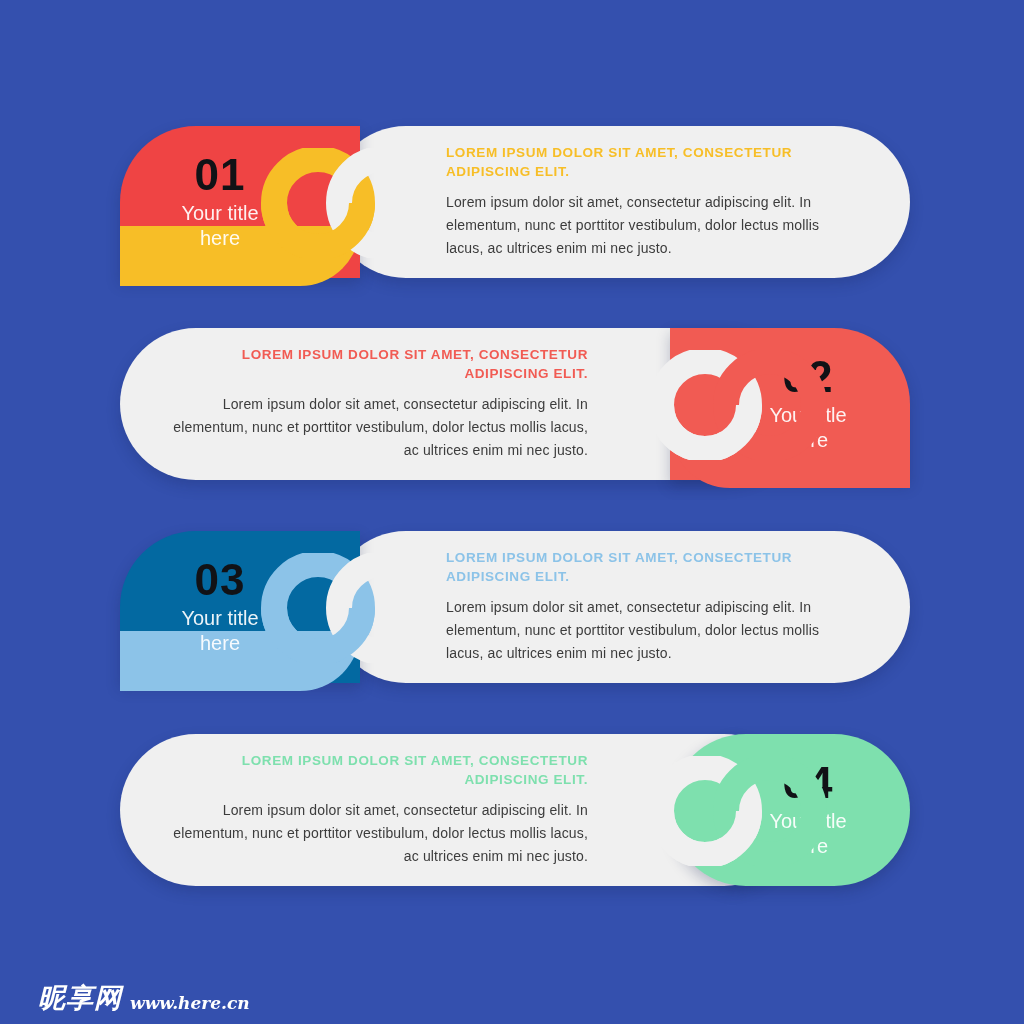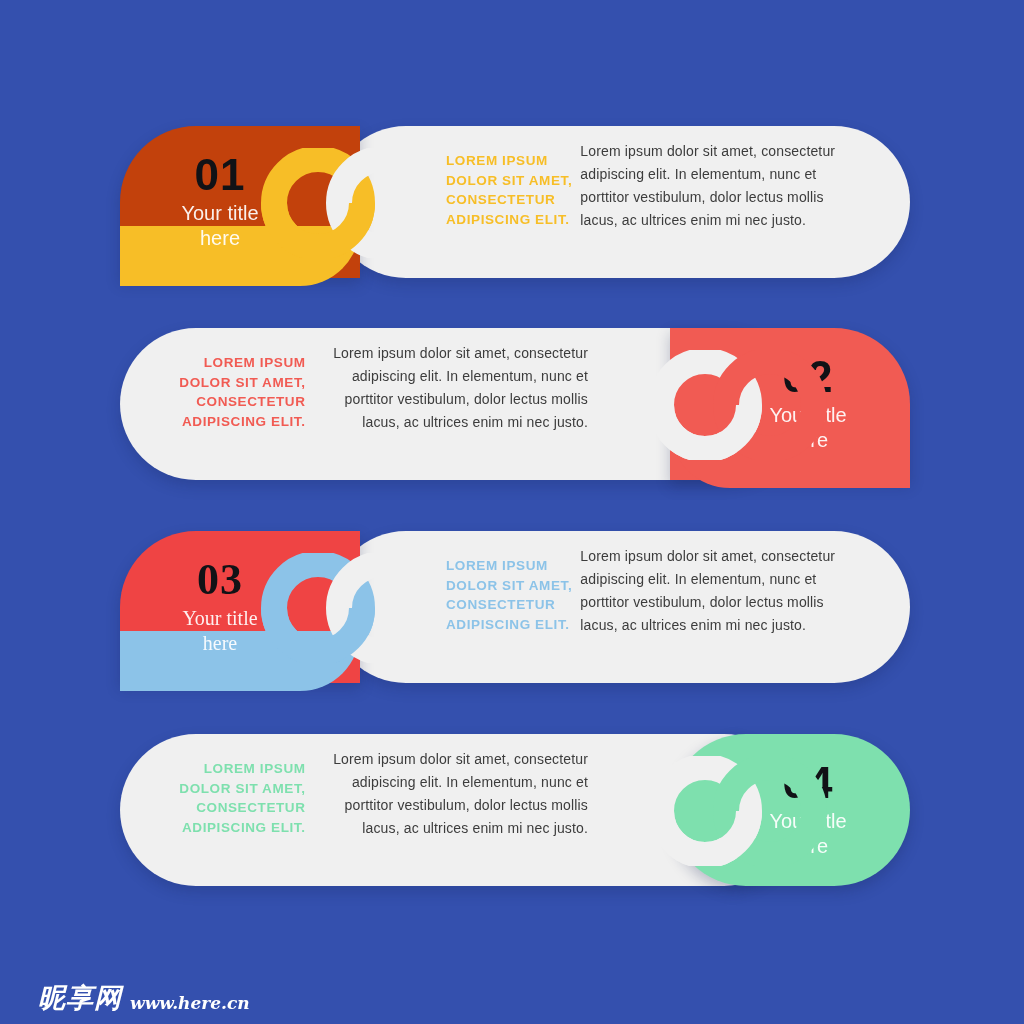--- a/index.html
+++ b/index.html
@@ -127,21 +127,21 @@
     pointer-events: none;
   }
   .rings svg { display: block; }
 
   
   .content {
     position: absolute;
     top: 22px;
     height: 124px;
     display: flex;
-    flex-direction: row;
+    flex-direction: column;
     justify-content: center;
   }
   .rule {
     height: 5px;
     border-radius: 3px;
     background: #e0e0e0;
   }
   .heading {
     font-size: 13.5px;
     font-weight: bold;
@@ -198,21 +198,21 @@
   }
 </style>
 </head>
 <body style="background: rgb(52, 80, 174);">
 
 <div id="stage">
 
   <div class="row row-1">
     <div class="card card-right"></div>
 
-    <div class="badge badge-left" id="badge1" style="background: #c2410c;">
+    <div class="badge badge-left" id="badge1" style="background: #ef4444;">
       <div class="tail" style="background: rgb(247, 190, 39);"></div>
       <div class="badge-inner">
         <div class="num">01</div>
         <div class="badge-title">
           <span>Your title</span><br>
           <span>here</span>
         </div>
       </div>
     </div>
 
@@ -275,21 +275,21 @@
       <div class="rule"></div>
       <div class="heading" style="color:#f15b53">LOREM IPSUM DOLOR SIT AMET, CONSECTETUR ADIPISCING ELIT.</div>
       <div class="body">Lorem ipsum dolor sit amet, consectetur adipiscing elit. In elementum, nunc et porttitor vestibulum, dolor lectus mollis lacus, ac ultrices enim mi nec justo.</div>
       <div class="rule" style="margin-top:12px"></div>
     </div>
   </div>
 
   <div class="row row-3">
     <div class="card card-right"></div>
 
-    <div class="badge badge-left" id="badge3" style="background: #ef4444; font-family: Liberation Serif, serif;">
+    <div class="badge badge-left" id="badge3" style="background: #0369a1;">
       <div class="tail" style="background: rgb(140, 195, 232);"></div>
       <div class="badge-inner">
         <div class="num">03</div>
         <div class="badge-title">
           <span>Your title</span><br>
           <span>here</span>
         </div>
       </div>
     </div>
 

